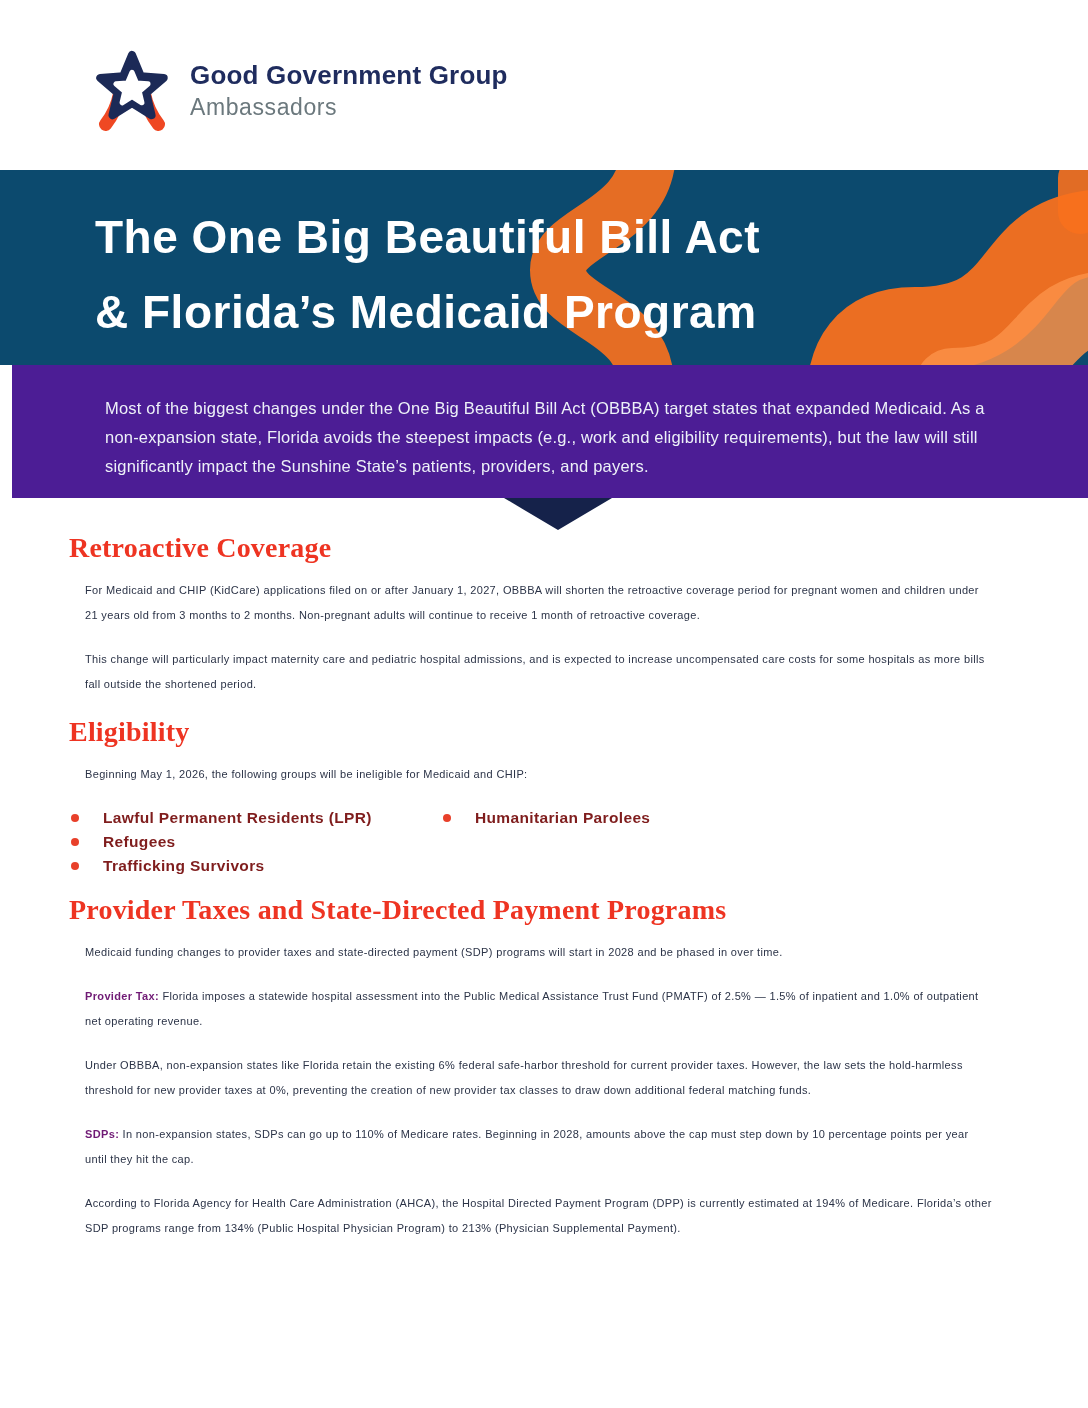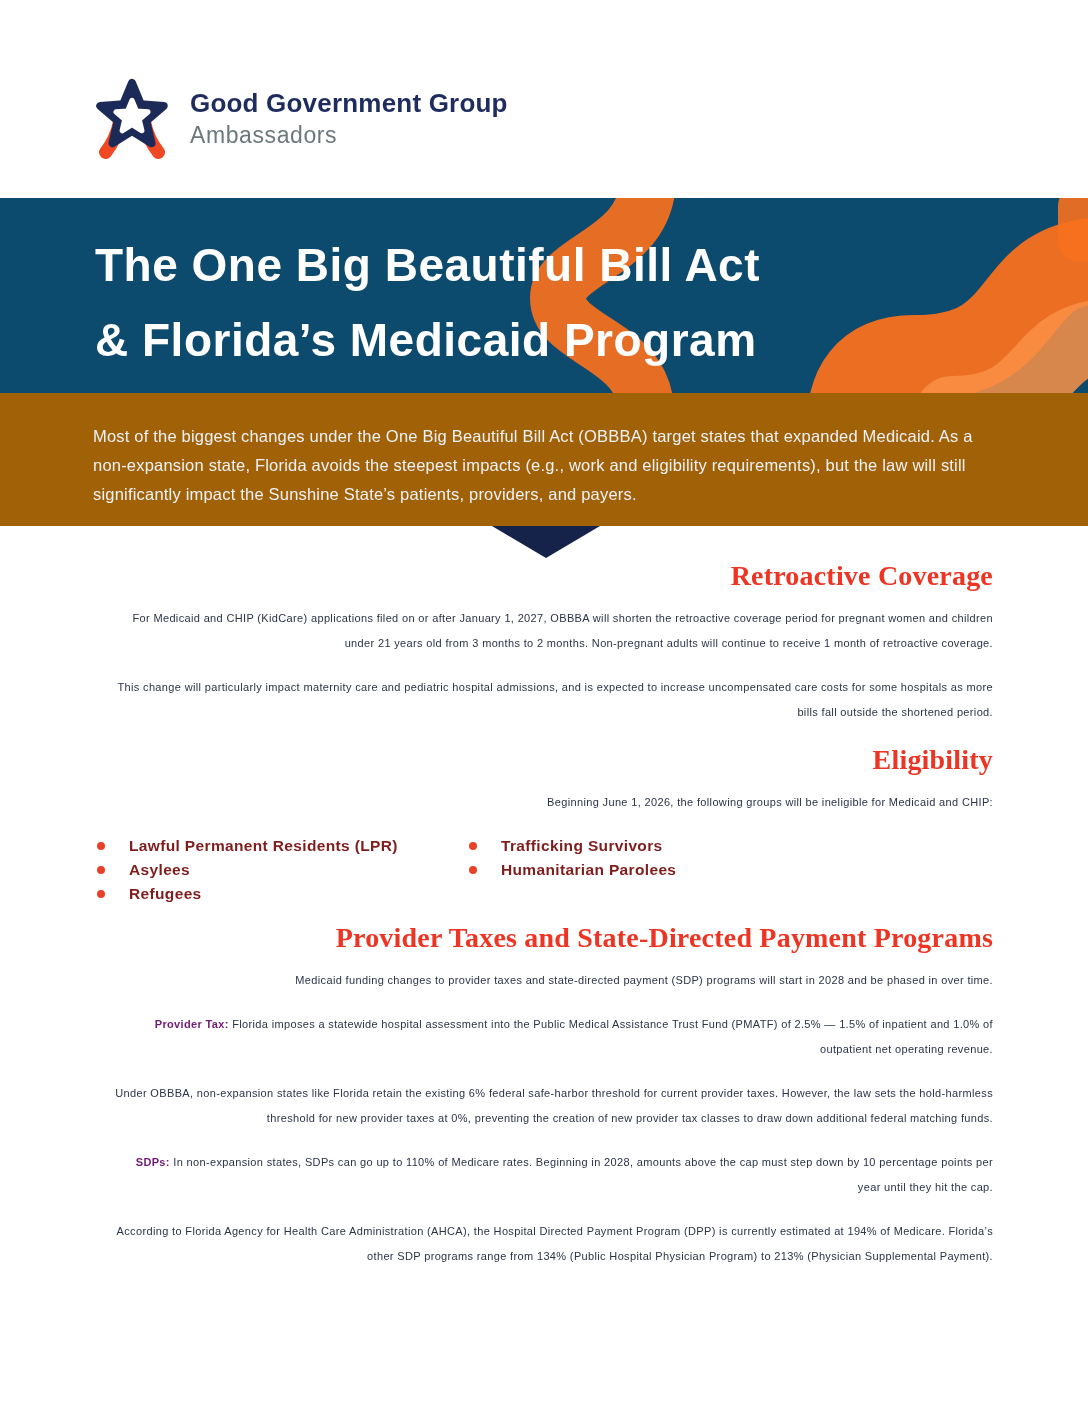--- a/index.html
+++ b/index.html
@@ -8,21 +8,21 @@
   .page {
     position: relative;
     width: 1088px;
     height: 1408px;
     background: #ffffff;
     overflow: hidden;
     margin: 0 auto;
   }
 
   
-  .header { height: 170px; position: relative; margin-top: 28px; }
+  .header { height: 170px; position: relative; }
   .logo { position: absolute; left: 88px; top: 46px; display: flex; align-items: center; }
   .logo svg { width: 88px; height: 88px; display: block; }
   .logo-text { margin-left: 14px; }
   .org-name {
     font-size: 26px; font-weight: 700; color: #1F2C5E; letter-spacing: 0.2px;
   }
   .org-subtitle {
     font-size: 23px; font-weight: 400; color: #6B787D; letter-spacing: 0.6px; margin-top: 3px;
   }
 
@@ -31,37 +31,38 @@
     position: relative; height: 195px; background: #0c4a6e; overflow: hidden;
   }
   .banner-deco { position: absolute; left: 0; top: 0; width: 1088px; height: 195px; }
   .banner-title {
     position: absolute; left: 95px; top: 30px; z-index: 2;
     color: #ffffff; font-size: 46px; font-weight: 700; line-height: 75px; letter-spacing: 0.5px;
   }
 
   
   .intro-band {
-    position: relative; height: 133px; background: #a16207; z-index: 3;
+    position: relative; height: 133px; background: #4c1d95; z-index: 3;
     padding: 29px 95px 0 93px;
+    margin-left: 12px;
   }
   .intro-band p {
     color: #EDF1F8; font-size: 16.5px; line-height: 29px; letter-spacing: 0.2px;
     max-width: 910px; font-weight: 400;
   }
   .pointer {
     position: absolute; left: 492px; bottom: -32px;
     width: 0; height: 0;
     border-left: 54px solid transparent;
     border-right: 54px solid transparent;
     border-top: 32px solid #15224A;
   }
 
   
-  .content { padding: 34px 95px 0 95px; text-align: right; }
+  .content { padding: 34px 95px 0 69px; }
   h2 {
     font-family: "Liberation Serif", "DejaVu Serif", serif;
     color: #EE3422; font-size: 28px; font-weight: 700; letter-spacing: 0.2px;
     margin: 0 0 14px 0;
   }
   .content p {
     color: #2B3347; font-size: 11px; line-height: 25px; letter-spacing: 0.35px;
     margin: 0 0 19px 16px; max-width: 915px;
   }
   .content p strong { font-weight: 700; color: #701a75; }
@@ -122,29 +123,25 @@
     <div class="pointer"></div>
   </div>
 
   <div class="content">
 
     <h2>Retroactive Coverage</h2>
     <p>For Medicaid and CHIP (KidCare) applications filed on or after January 1, 2027, OBBBA will shorten the retroactive coverage period for pregnant women and children under 21 years old from 3 months to 2 months. Non-pregnant adults will continue to receive 1 month of retroactive coverage.</p>
     <p>This change will particularly impact maternity care and pediatric hospital admissions, and is expected to increase uncompensated care costs for some hospitals as more bills fall outside the shortened period.</p>
 
     <h2 class="sec">Eligibility</h2>
-    <p>Beginning June 1, 2026, the following groups will be ineligible for Medicaid and CHIP:</p>
+    <p>Beginning May 1, 2026, the following groups will be ineligible for Medicaid and CHIP:</p>
     <div class="bullets">
       <div class="bullet-item">
           <span class="bullet-dot"></span>
           <span>Lawful Permanent Residents (LPR)</span>
-        </div>
-      <div class="bullet-item">
-          <span class="bullet-dot"></span>
-          <span>Asylees</span>
         </div>
       <div class="bullet-item">
           <span class="bullet-dot"></span>
           <span>Refugees</span>
         </div>
       <div class="bullet-item">
           <span class="bullet-dot"></span>
           <span>Trafficking Survivors</span>
         </div>
       <div class="bullet-item">

